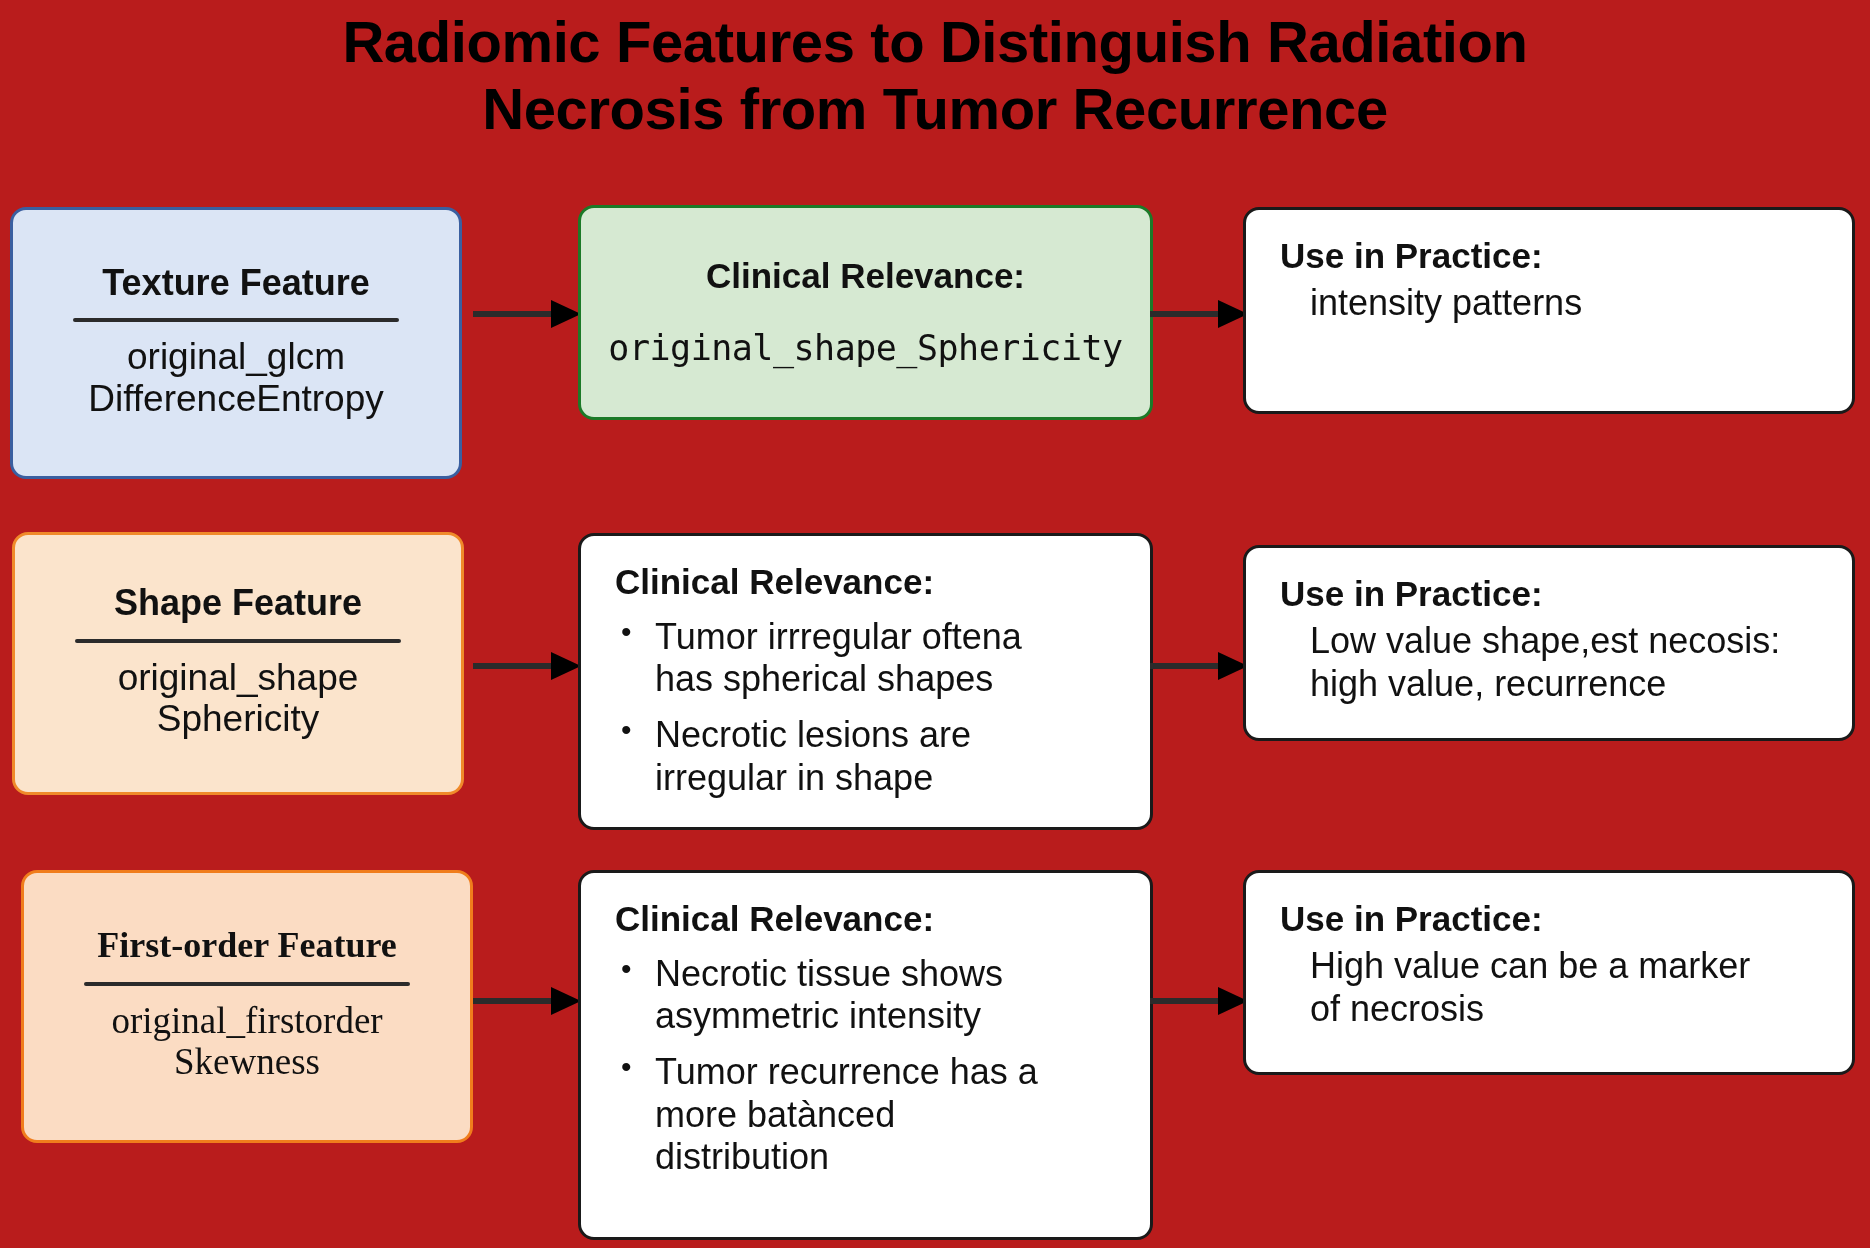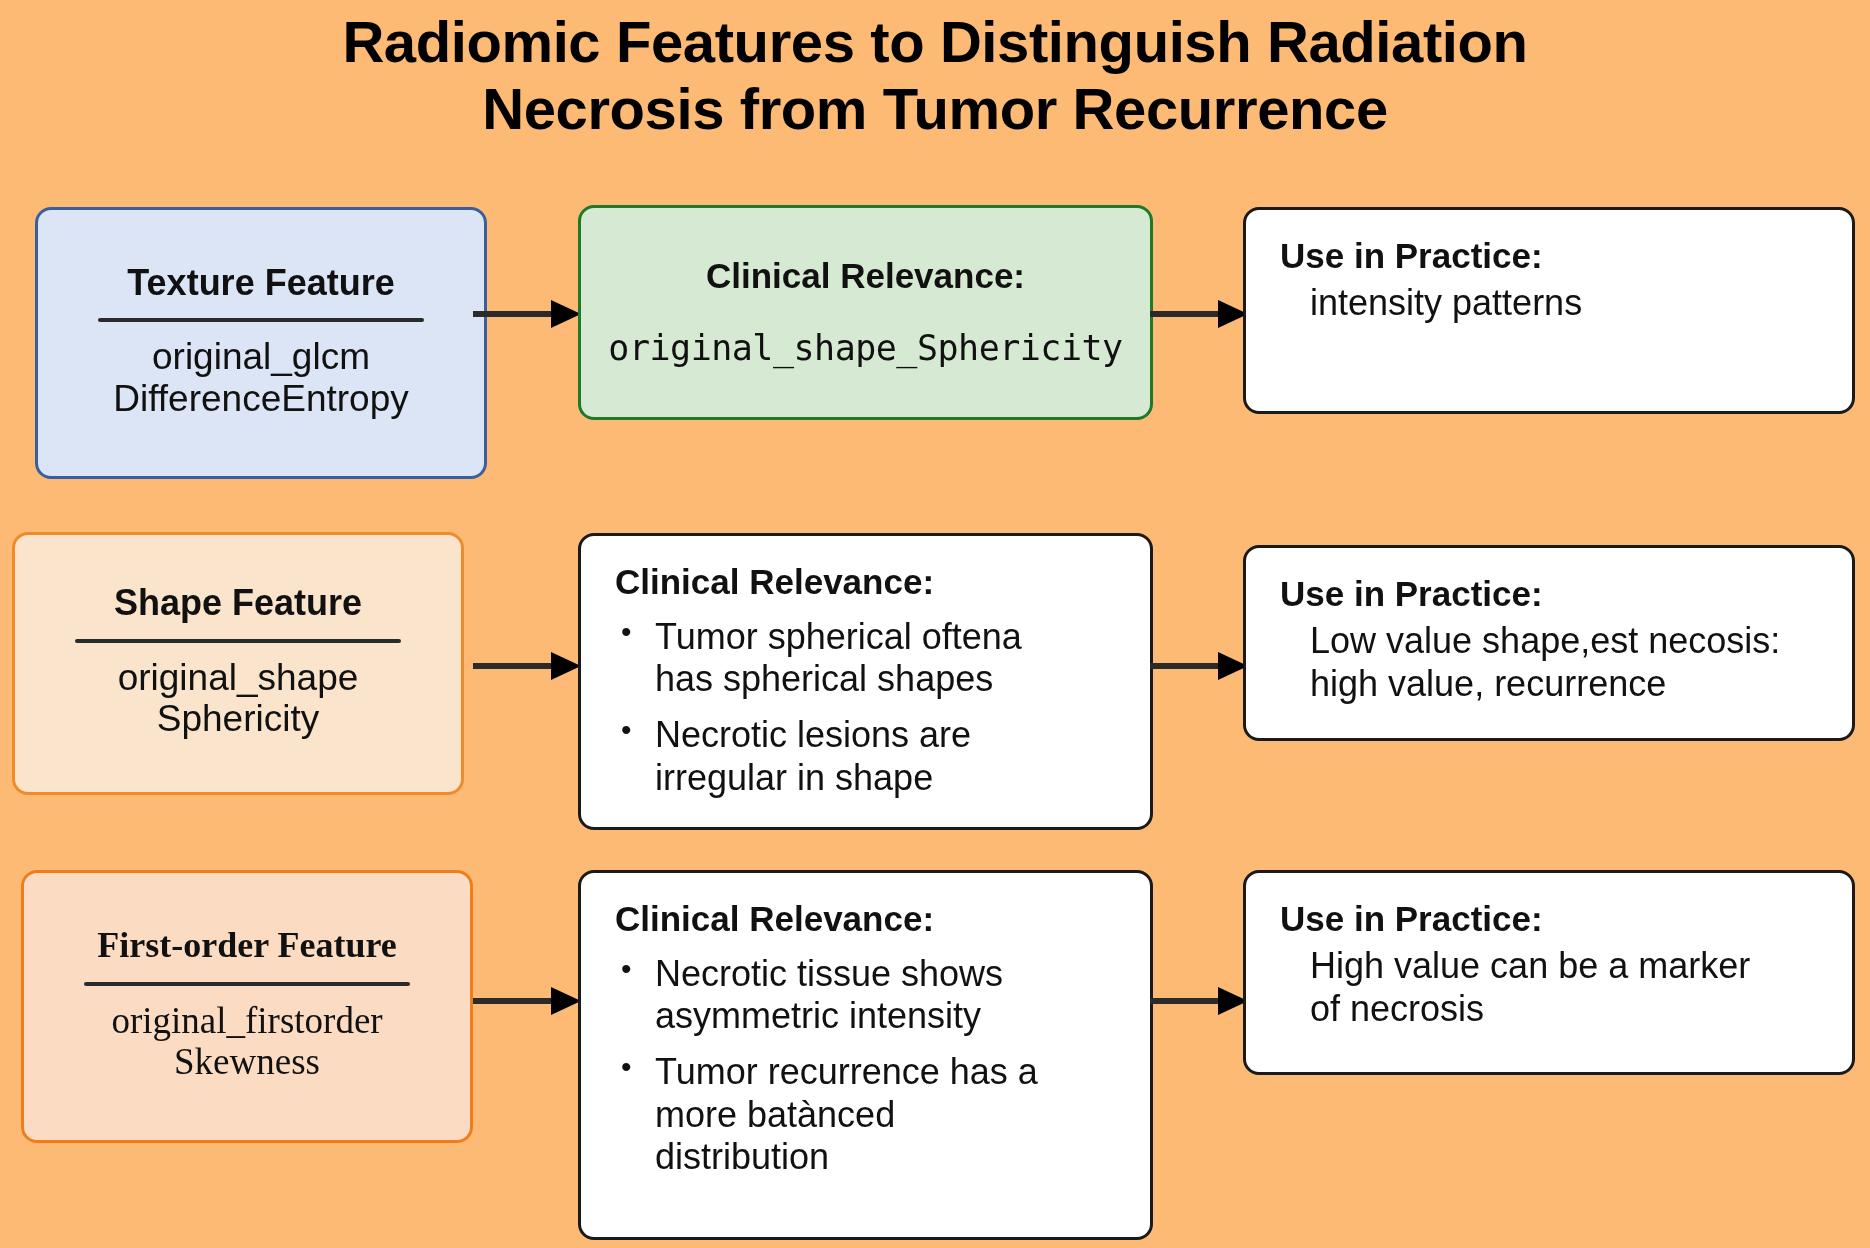--- a/index.html
+++ b/index.html
@@ -7,21 +7,21 @@
     width: 1870px;
     height: 1248px;
     background: #ffffff;
     font-family: "Liberation Sans", sans-serif;
     overflow: hidden;
   }
   #canvas {
     position: relative;
     width: 1870px;
     height: 1248px;
-    background: #fdba74;
+    background: #b91c1c;
   }
 
   
   .title {
     position: absolute;
     left: 0;
     top: 8px;
     width: 1870px;
     text-align: center;
     font-size: 58px;
@@ -135,21 +135,21 @@
 </head>
 <body>
 
 <div id="canvas">
 
   <div class="title">
     <span class="ln">Radiomic Features to Distinguish Radiation</span>
     <span class="ln">Necrosis from Tumor Recurrence</span>
   </div>
 
-  <div class="box blue feat" style="left:35px; top:207px; width:452px; height:272px;">
+  <div class="box blue feat" style="left:10px; top:207px; width:452px; height:272px;">
     <div class="feat-title">Texture Feature</div>
     <div class="feat-rule"></div>
     <div class="feat-body">
       <span class="ln">original_glcm</span>
       <span class="ln">DifferenceEntropy</span>
     </div>
   </div>
 
   <div class="arrow" style="left:473px; top:298px; width:108px; height:32px;">
     <svg width="108" height="32" viewBox="0 0 108 32">
@@ -190,21 +190,21 @@
     <svg width="108" height="32" viewBox="0 0 108 32">
       <line x1="0" y1="16" x2="84" y2="16" stroke="#2b2b2b" stroke-width="6"></line>
       <polygon points="78,2 108,16 78,30" fill="#000000"></polygon>
     </svg>
   </div>
 
   <div class="box plain card" style="left:578px; top:533px; width:575px; height:297px;">
     <div class="card-head">Clinical Relevance:</div>
     <ul class="bullets">
       <li>
-        <span class="ln">Tumor spherical oftena</span>
+        <span class="ln">Tumor irrregular oftena</span>
         <span class="ln">has spherical shapes</span>
       </li>
       <li>
         <span class="ln">Necrotic lesions are</span>
         <span class="ln">irregular in shape</span>
       </li>
     </ul>
   </div>
 
   <div class="arrow" style="left:1150px; top:650px; width:98px; height:32px;">

